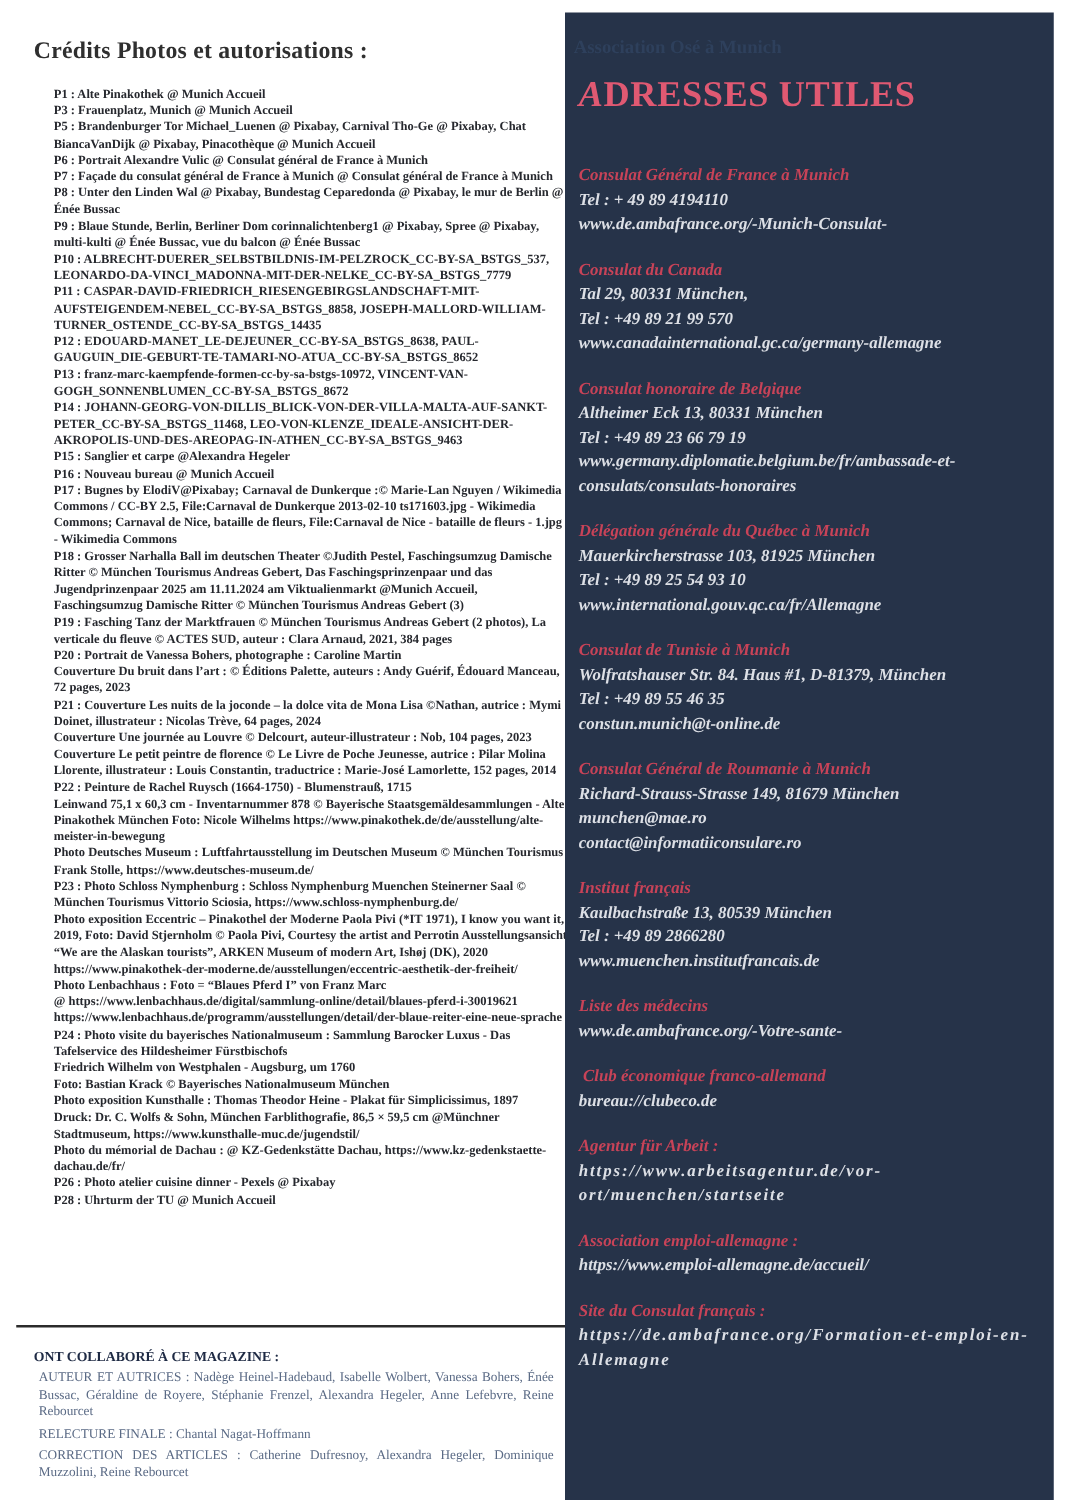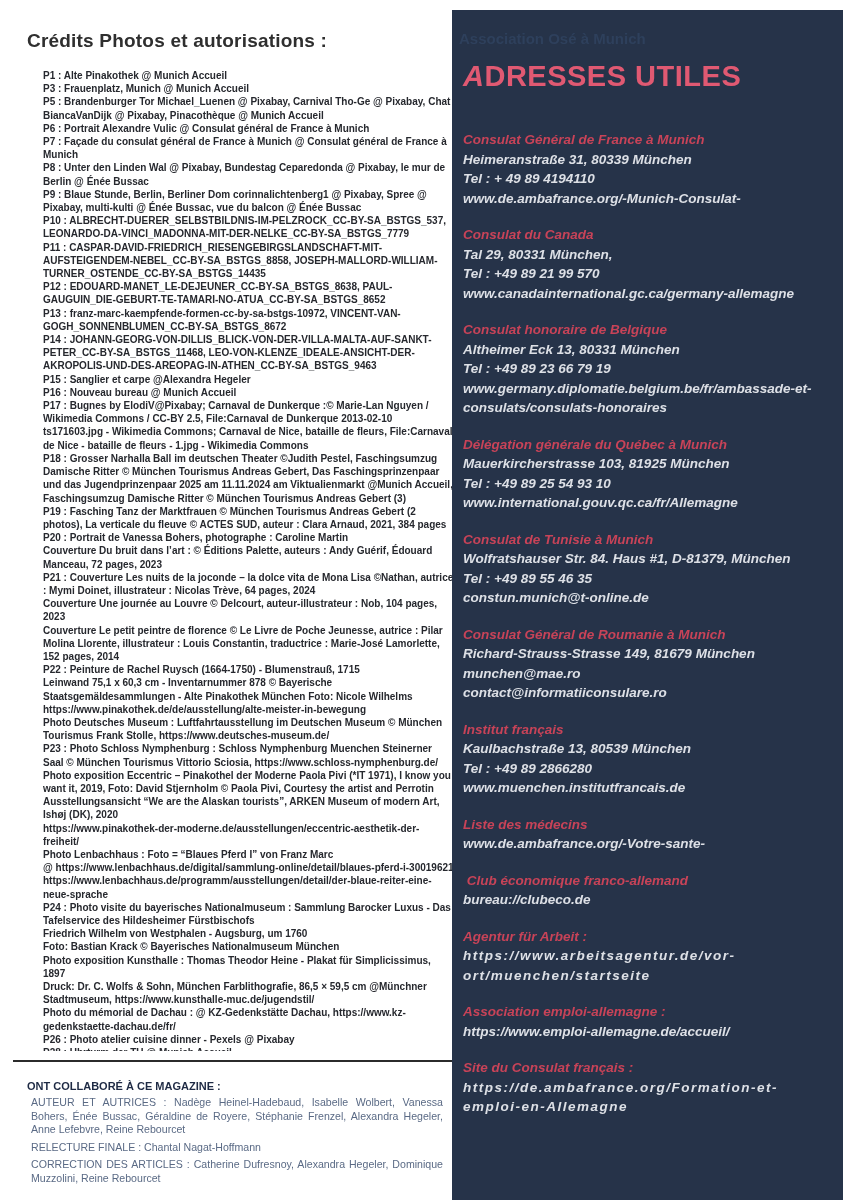--- a/index.html
+++ b/index.html
@@ -1,18 +1,18 @@
 <!DOCTYPE html>
 <html><head>
 <meta charset="utf-8">
 <style>
   html,body { margin:0; padding:0; }
   .page {
     position:relative; width:855px; height:1200px; background:#ffffff;
-    font-family:Liberation Sans, sans-serif; overflow:hidden;
+    font-family:Liberation Serif, serif; overflow:hidden;
   }
 
   
   .left-col { position:absolute; left:27px; top:30px; width:427px; }
   .credits-title {
     font-size:19px; font-weight:bold; color:#2f2f2f; letter-spacing:0.2px;
     margin:0 0 17px 0;
   }
   .credits-list { max-height:982px; overflow:hidden;margin-left:16px; }
   .credits-list p {
@@ -118,21 +118,20 @@
         <p>CORRECTION DES ARTICLES : Catherine Dufresnoy, Alexandra Hegeler, Dominique Muzzolini, Reine Rebourcet</p>
       </div>
   </div>
 
   <div class="panel">
     <div class="ghost-title">Association Osé à Munich</div>
     <div class="panel-title">ADRESSES UTILES</div>
     <div class="sections">
         <div class="section">
           <div class="sec-heading">Consulat Général de France à Munich</div>
-          <div class="sec-line">Heimeranstraße 31, 80339 München</div>
           <div class="sec-line">Tel : + 49 89 4194110</div>
           <div class="sec-line">www.de.ambafrance.org/-Munich-Consulat-</div>
         </div>
         <div class="section">
           <div class="sec-heading">Consulat du Canada</div>
           <div class="sec-line">Tal 29, 80331 München,</div>
           <div class="sec-line">Tel : +49 89 21 99 570</div>
           <div class="sec-line">www.canadainternational.gc.ca/germany-allemagne</div>
         </div>
         <div class="section">

